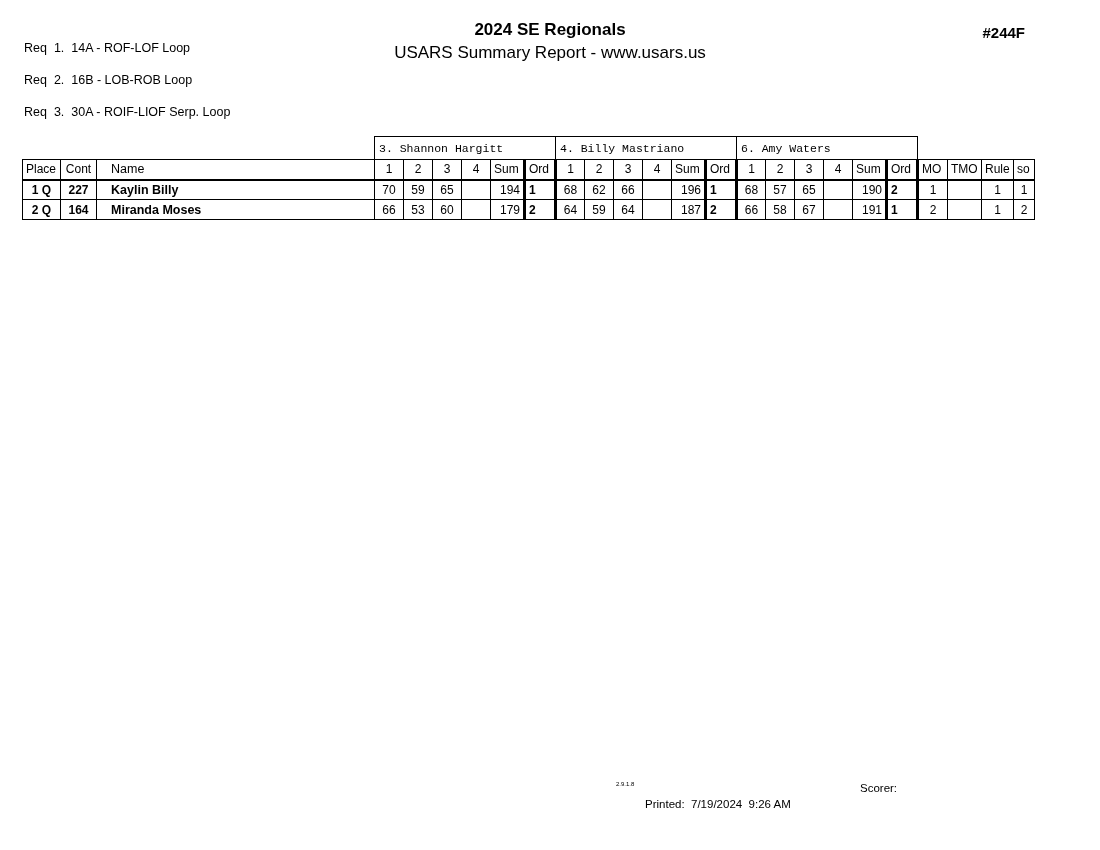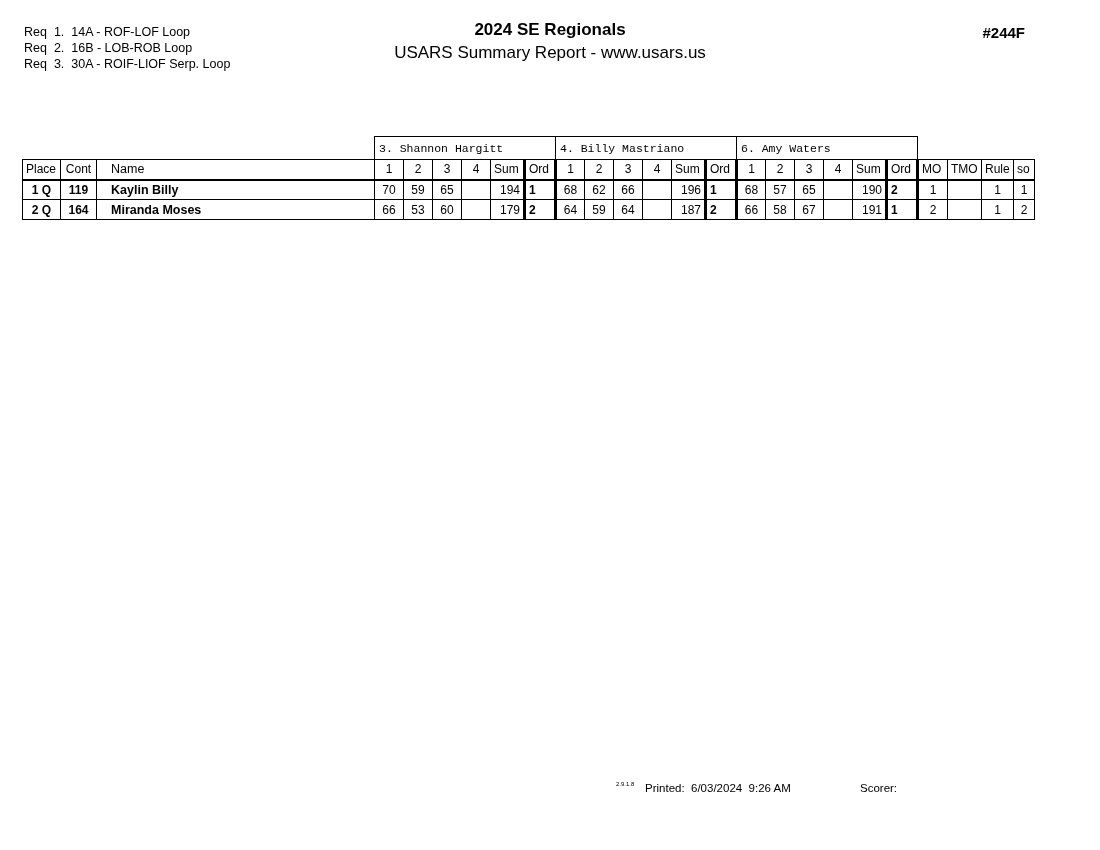--- a/index.html
+++ b/index.html
@@ -4,21 +4,21 @@
 <style>
   * { margin: 0; padding: 0; box-sizing: border-box; }
   html, body {
     width: 1100px; height: 850px;
     background: #ffffff;
     font-family: "Liberation Sans", sans-serif;
     color: #000000;
     position: relative;
     overflow: hidden;
   }
-  .pre { white-space: pre; }
+  .pre { white-space: pre; margin-top: 16px; }
 
   
   .req-block {
     position: absolute;
     left: 24px; top: 24px;
     font-size: 12.5px;
     line-height: 16px;
   }
 
   
@@ -181,21 +181,21 @@
     <td class="cell ord" style="font-weight:normal">Ord</td>
 
     <td class="cell tl">MO</td>
     <td class="cell tl">TMO</td>
     <td class="cell tl">Rule</td>
     <td class="cell tl">so</td>
   </tr>
 
   <tr>
     <td class="cell tc b">1 Q</td>
-    <td class="cell tc b">119</td>
+    <td class="cell tc b">227</td>
     <td class="cell tl b name-cell">Kaylin Billy</td>
 
     <td class="cell tc">70</td>
     <td class="cell tc">59</td>
     <td class="cell tc">65</td>
     <td class="cell tc"></td>
     <td class="cell tr-al">194</td>
     <td class="cell ord">1</td>
 
     <td class="cell tc">68</td>
@@ -246,14 +246,14 @@
 
     <td class="cell tc">2</td>
     <td class="cell tc"></td>
     <td class="cell tc">1</td>
     <td class="cell tc">2</td>
   </tr>
   </tbody>
 </table>
 
 <div class="footer-version">2.9.1.8</div>
-<div class="footer-printed pre">Printed:  6/03/2024  9:26 AM</div>
+<div class="footer-printed pre">Printed:  7/19/2024  9:26 AM</div>
 <div class="footer-scorer">Scorer:</div>
 
 </body></html>

